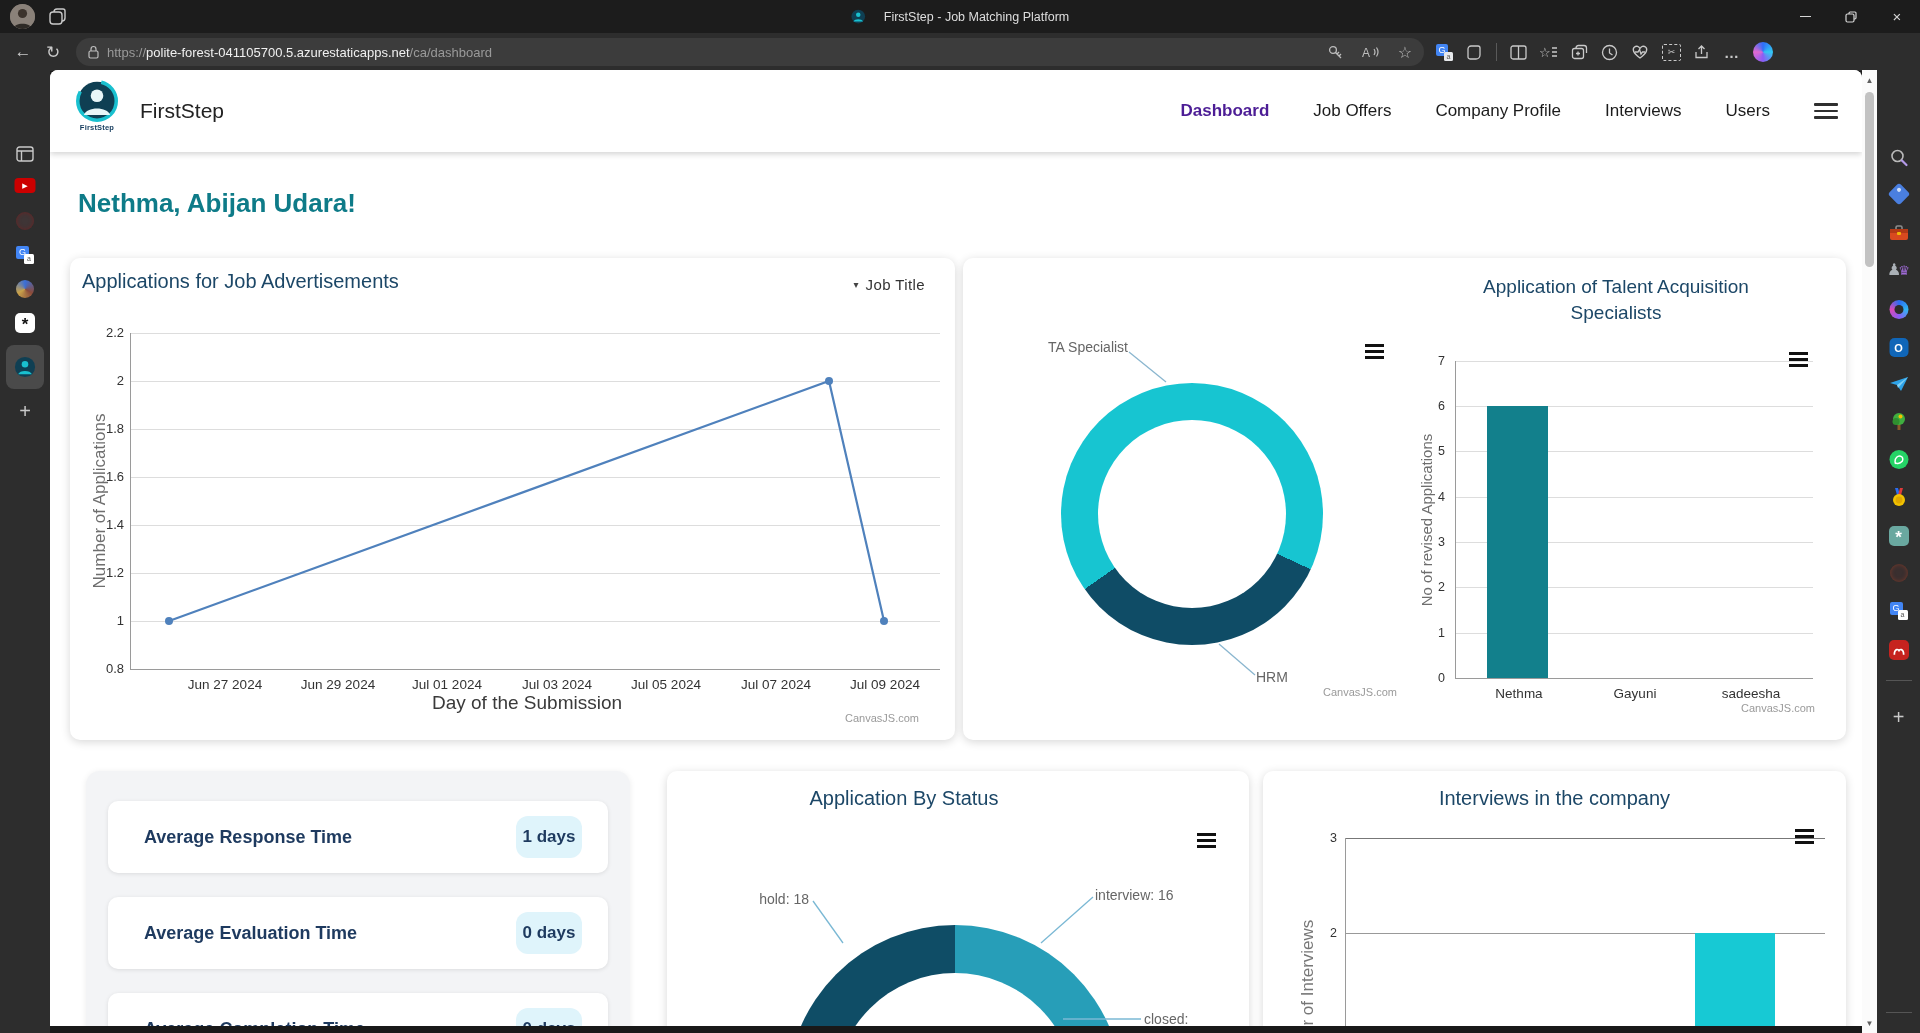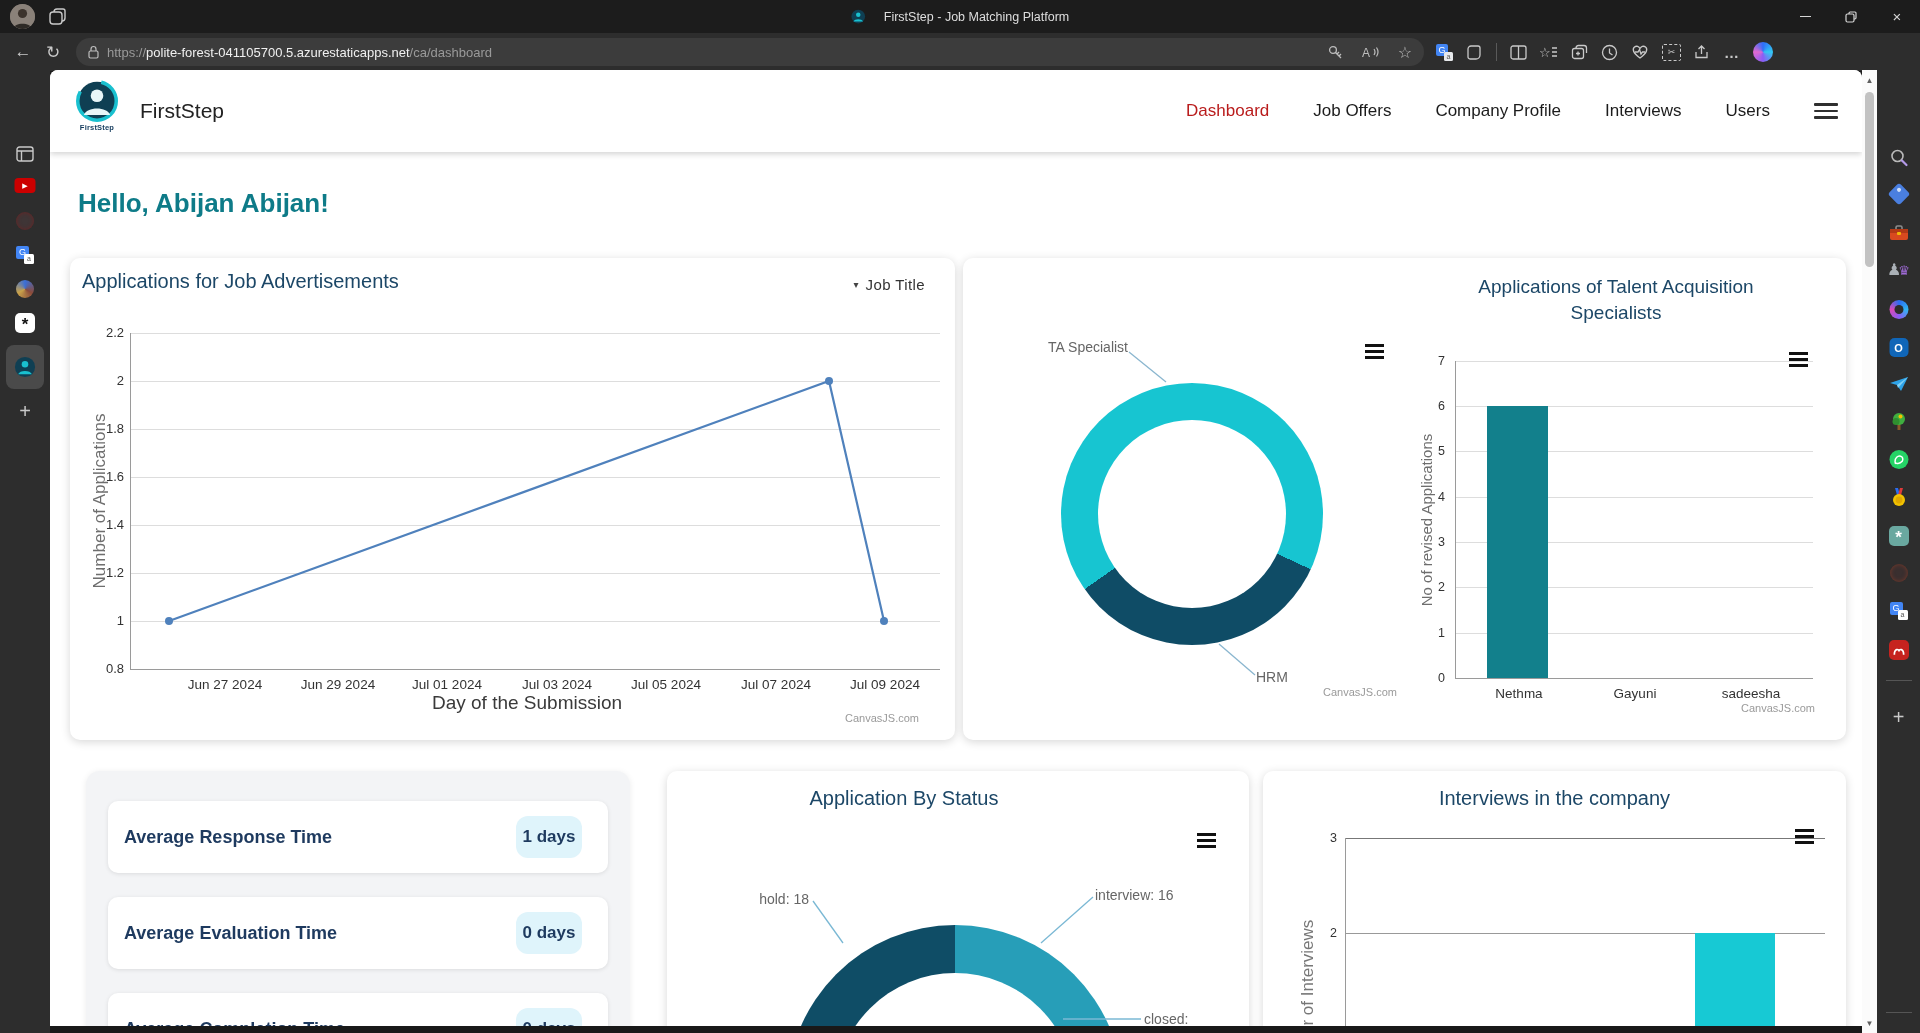--- a/index.html
+++ b/index.html
@@ -32,40 +32,40 @@
   #scroll-thumb{position:absolute;left:3px;top:22px;width:9px;height:175px;background:#c2c2c2;border-radius:5px}
   .scroll-arrow{position:absolute;left:0;width:15px;height:16px;display:flex;align-items:center;justify-content:center;color:#5f5f5f;font-size:8px}
   
   #page{position:absolute;left:50px;top:70px;width:1812px;height:963px;background:#fff;overflow:hidden;border-radius:8px 8px 0 0}
   #site-header{position:absolute;left:0;top:0;width:1812px;height:82px;background:#fff;box-shadow:0 2px 6px rgba(0,0,0,.18);z-index:6}
   .logo{position:absolute;left:26px;top:10px;display:flex;flex-direction:column;align-items:center;gap:1px}
   .logo-text{font-size:7.5px;font-weight:bold;color:#123a5c;letter-spacing:.2px}
   .brand{position:absolute;left:90px;top:0;line-height:82px;font-size:21px;color:#222;font-weight:500}
   #main-nav{position:absolute;right:24px;top:0;height:82px;display:flex;align-items:center;gap:44px}
   .nav-item{font-size:17px;color:#1c1c1c;font-weight:500;cursor:pointer}
-  .nav-item.active{color:#b91c1c;font-weight:400}
+  .nav-item.active{color:#4c1d95;font-weight:700}
   .burger{display:flex;flex-direction:column;gap:4px;cursor:pointer}
   .burger span{display:block;width:24px;height:2.6px;background:#2f2f2f;border-radius:1px}
   #greeting{position:absolute;left:28px;top:118px;font-size:26px;font-weight:bold;color:#0e7b88}
   .card{position:absolute;background:#fff;border-radius:10px;box-shadow:0 2px 10px rgba(0,0,0,.16)}
   .ctitle{color:#1c4767;font-weight:500}
   .menu-ic{position:absolute;display:flex;flex-direction:column;gap:2.6px;cursor:pointer}
   .menu-ic span{display:block;width:19px;height:3.2px;background:#111}
   .gridline{position:absolute;height:1px;background:#ddd}
   .axisline{position:absolute;background:#9a9a9a}
   .tick-y{position:absolute;text-align:right;font-size:13px;color:#333}
   .tick-x{position:absolute;text-align:center;font-size:13.5px;color:#333}
   .rot-title{position:absolute;white-space:nowrap;color:#6e6e6e;transform:translate(-50%,-50%) rotate(-90deg)}
   .watermark{position:absolute;font-size:11px;color:#9a9a9a}
   .donut-label{position:absolute;font-size:14px;color:#666;white-space:nowrap}
   .leader{position:absolute;overflow:visible}
   
   #stat-panel{position:absolute;left:36px;top:701px;width:544px;height:330px;background:#f3f4f6;border-radius:14px;box-shadow:0 1px 6px rgba(0,0,0,.08)}
   .stat-card{position:absolute;left:22px;width:500px;height:72px;background:#fff;border-radius:10px;box-shadow:0 1px 4px rgba(0,0,0,.10);display:flex;align-items:center}
-  .stat-label{margin-left:16px;font-size:18px;font-weight:bold;color:#1e3a5f}
+  .stat-label{margin-left:36px;font-size:18px;font-weight:bold;color:#1e3a5f}
   .stat-badge{position:absolute;right:26px;top:50%;transform:translateY(-50%);width:66px;height:42px;background:#dff4fb;border-radius:12px;display:flex;align-items:center;justify-content:center;font-size:17px;font-weight:bold;color:#1e3a5f}
   #bottom-strip{position:absolute;left:0;top:956px;width:1812px;height:7px;background:#191919;z-index:40}
 </style>
 </head>
 <body>
 
 <div id="titlebar">
   <div class="avatar">
     <svg width="25" height="25" viewBox="0 0 25 25">
         <rect width="25" height="25" fill="#8a8179"></rect>
@@ -290,21 +290,21 @@
       <span class="nav-item">Interviews</span>
       <span class="nav-item">Users</span>
       <div class="burger">
           <span></span>
           <span></span>
           <span></span>
         </div>
     </div>
   </div>
 
-  <div id="greeting">Hello, Abijan Abijan!</div>
+  <div id="greeting">Nethma, Abijan Udara!</div>
 
   <div class="card" style="left:20px;top:188px;width:885px;height:482px">
     <div class="ctitle" style="position:absolute;left:12px;top:12px;font-size:20px">Applications for Job Advertisements</div>
     <div style="position:absolute;right:30px;top:18px;display:flex;align-items:center;gap:7px;cursor:pointer">
       <span style="font-size:10px;color:#444">▾</span>
       <span style="font-size:15px;color:#333;font-weight:500;letter-spacing:.4px">Job Title</span>
     </div>
 
     <div class="gridline" style="left:60px;top:75px;width:810px"></div>
     <div class="gridline" style="left:60px;top:123px;width:810px"></div>
@@ -359,21 +359,21 @@
     <svg class="leader" style="left:165px;top:88px" width="42" height="40">
         <polyline points="1,6 38,36" fill="none" stroke="#8ab6cf" stroke-width="1.3"></polyline>
       </svg>
     <div class="donut-label" style="left:293px;top:411px">HRM</div>
     <svg class="leader" style="left:252px;top:383px" width="44" height="38">
         <polyline points="4,3 40,34" fill="none" stroke="#8ab6cf" stroke-width="1.3"></polyline>
       </svg>
     <div class="watermark" style="left:360px;top:428px">CanvasJS.com</div>
 
     <div class="ctitle" style="position:absolute;left:440px;top:16px;width:426px;text-align:center;font-size:19px;line-height:26px">
-      <div>Applications of Talent Acquisition</div>
+      <div>Application of Talent Acquisition</div>
       <div>Specialists</div>
     </div>
     <div class="menu-ic" style="left:826px;top:94px">
         <span></span>
         <span></span>
         <span></span>
       </div>
 
     <div class="gridline" style="left:492px;top:103px;width:358px"></div>
     <div class="gridline" style="left:492px;top:148px;width:358px"></div>

